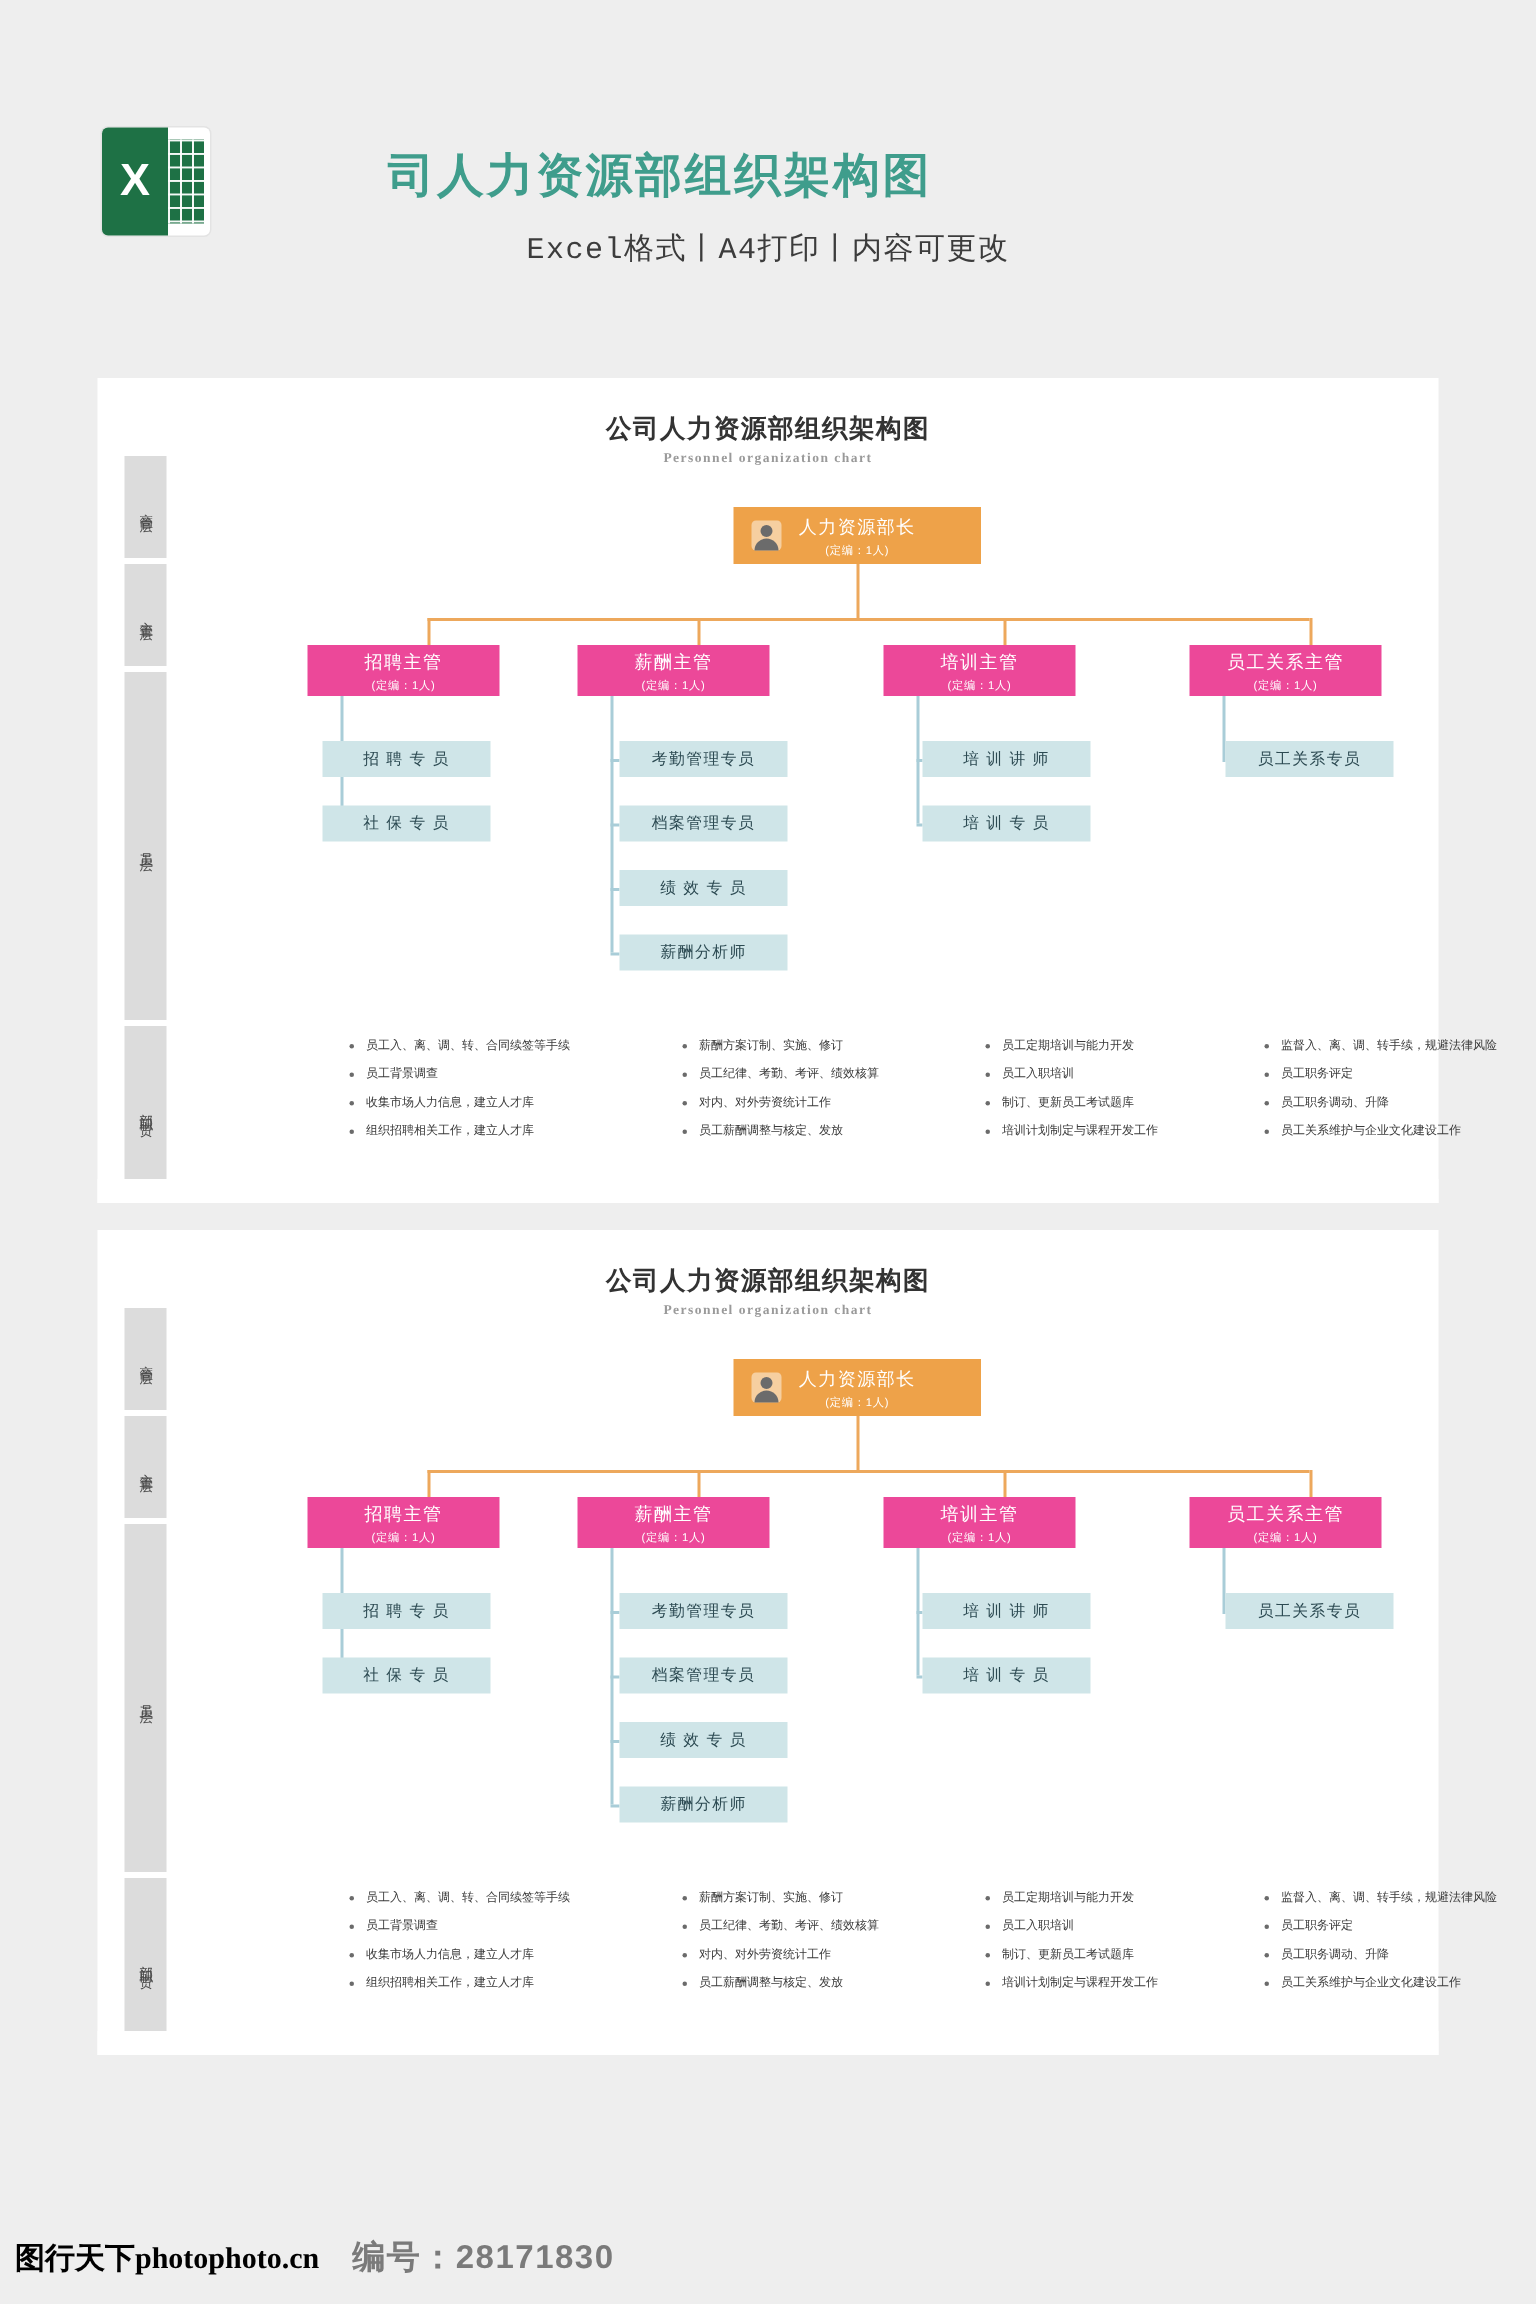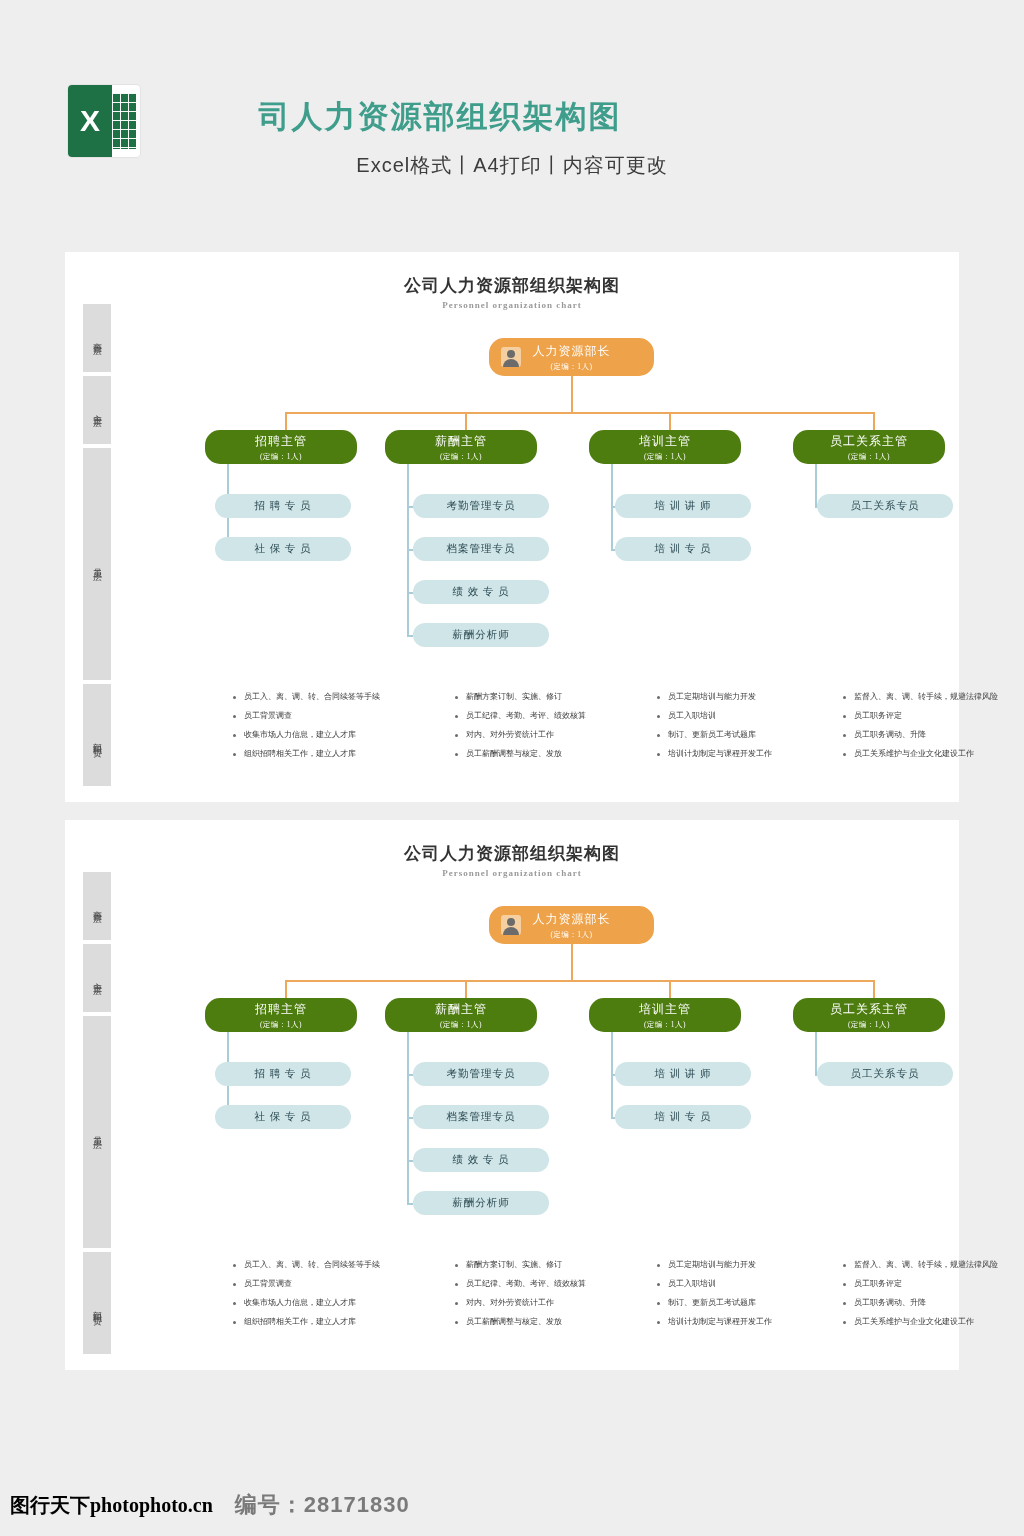--- a/index.html
+++ b/index.html
@@ -37,21 +37,21 @@
   }
   .header-title {
     position:absolute; left:0; top:96px; width:880px;
     text-align:center;
     font-size:31px; font-weight:bold;
     color:#3f9d8c; letter-spacing:2px;
   }
   .header-sub {
     position:absolute; left:0; top:152px; width:1024px;
     text-align:center;
-    font-size:20px; color:#3c3c3c; letter-spacing:1px;
+    font-size:20px; color:#3c3c3c; letter-spacing:1px;font-family:Liberation Mono, monospace;
   }
 
   
   .sheet {
     position:absolute; left:65px; width:894px;
     background:#fff;
   }
   #sheet1 { top:252px; height:550px; }
   #sheet2 { top:820px; height:550px; }
 
@@ -74,47 +74,47 @@
     background:#dcdcdc;
     color:#4a4a4a; font-size:9px; line-height:11px;
     display:flex; align-items:center; justify-content:center; text-align:center;
     letter-spacing:1px;
   }
   .band span { writing-mode:vertical-rl; text-orientation:upright; letter-spacing:2px; }
 
   
   .node {
     position:absolute;
-    border-radius:15px;
+    border-radius:0;
     color:#fff;
     display:flex; flex-direction:column; align-items:center; justify-content:center;
-    font-family:Liberation Serif, serif;
+    font-family:Liberation Sans, sans-serif;
   }
   .node .l1 { font-size:12px; letter-spacing:1px; }
   .node .l2 { font-size:7.5px; margin-top:2px; letter-spacing:.5px;text-align:center; }
 
   .node.top { background:#eea249; width:165px; height:38px; }
   .node.top .inner { display:flex; flex-direction:column; align-items:center; }
   .node.top .avatar {
     position:absolute; left:12px; top:9px; width:20px; height:20px; border-radius:3px;
     background:#f6cfa0;
   }
   .node.top .avatar::before{
     content:""; position:absolute; left:6px; top:3px; width:8px; height:8px;
     border-radius:50%; background:#6b6b6b;
   }
   .node.top .avatar::after{
     content:""; position:absolute; left:2px; top:12px; width:16px; height:8px;
     border-radius:8px 8px 0 0; background:#6b6b6b;
   }
 
-  .node.mgr { background:#4d7c0f; width:152px; height:34px; }
+  .node.mgr { background:#ec4899; width:128px; height:34px; }
   .node.staff {
     background:#cfe5e8; color:#2d4f58;
-    width:136px; height:24px;
+    width:112px; height:24px;
     justify-content:center;
   }
   .node.staff .l1 { font-size:10.5px; letter-spacing:1px; color:#2c4a52; }
 
   
   .ln { position:absolute; background:#eda85c; }
   .ln.v { width:1.5px; }
   .ln.h { height:1.5px; }
   .ln.t { background:#a9cdd8; }
 

